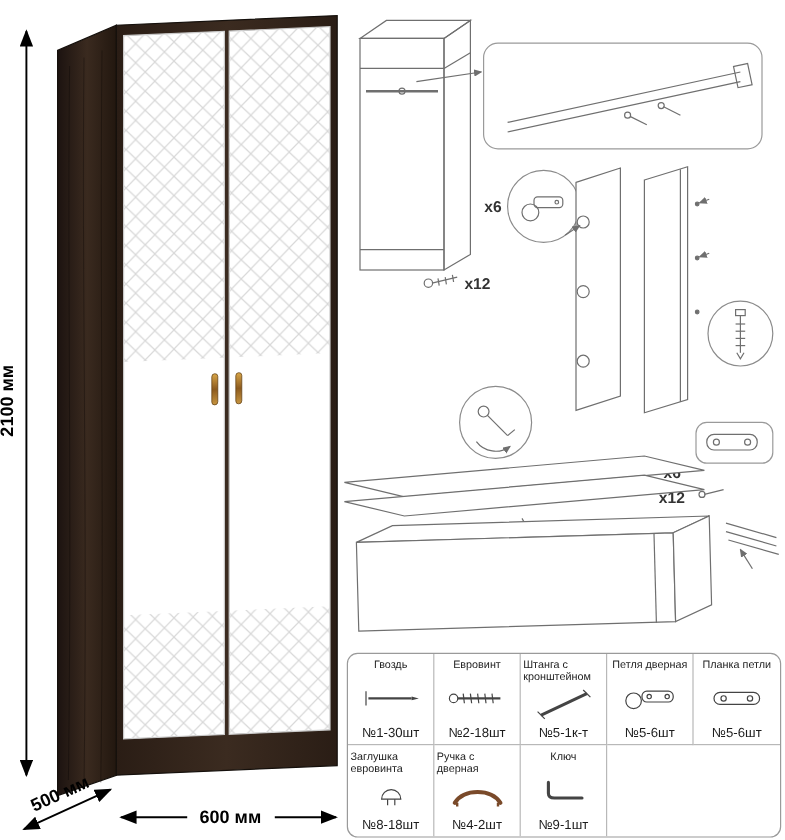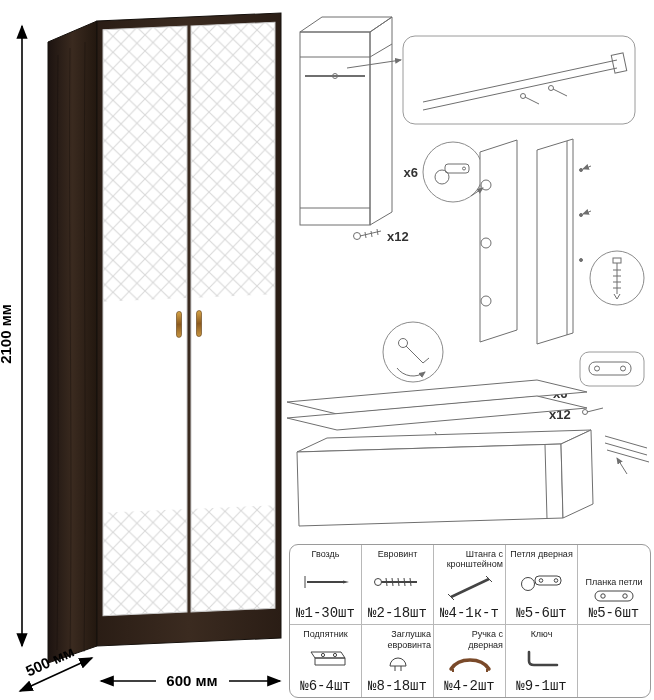--- a/index.html
+++ b/index.html
@@ -7,24 +7,24 @@
         font-family:"Liberation Sans", sans-serif;}
   svg text{font-family:"Liberation Sans", sans-serif;}
   #wardrobe-wrap{position:absolute;left:0;top:0;width:292px;height:700px;}
   #assembly-wrap{position:absolute;left:285px;top:0;width:369px;height:540px;}
   #parts-table{position:absolute;left:289px;top:544px;width:360px;height:152px;
       display:grid;grid-template-columns:repeat(5,1fr);grid-template-rows:1fr 1fr;
       border:1px solid #9a9a9a;border-radius:9px;background:#fff;overflow:hidden;}
   .cell{border-right:1px solid #b8b8b8;border-bottom:1px solid #b8b8b8;
       display:flex;flex-direction:column;align-items:center;justify-content:space-between;
       padding:4px 2px 3px 2px;min-width:0;}
-  .cell:nth-child(5n){border-right:none;margin-top:28px;}
+  .cell:nth-child(5n){border-right:none;}
   .cell:nth-child(n+6){border-bottom:none;}
-  .pname{font-size:9px;line-height:1.15;color:#1c1c1c;text-align:right;}
-  .pcount{font-size:14px;color:#1c1c1c;font-family:Liberation Mono, monospace;}
+  .pname{font-size:9px;line-height:1.15;color:#1c1c1c;text-align:left;}
+  .pcount{font-size:11px;color:#1c1c1c;}
   .picon{flex:1;display:flex;align-items:center;justify-content:center;}
 </style>
 </head>
 <body>
 
 <div id="page">
 
   <div id="wardrobe-wrap">
   <svg width="292" height="700" viewBox="0 0 292 700">
     <defs>
@@ -247,21 +247,21 @@
 
     <div class="cell">
       <div class="pname">Штанга с кронштейном</div>
       <div class="picon">
         <svg width="54" height="26" viewBox="0 0 54 26" stroke="#444" fill="none">
           <line x1="8" y1="22" x2="46" y2="4" stroke-width="2.5"></line>
           <line x1="5" y1="19" x2="11" y2="25"></line>
             <line x1="43" y1="1" x2="49" y2="7"></line>
         </svg>
       </div>
-      <div class="pcount">№4-1к-т</div>
+      <div class="pcount">№5-1к-т</div>
     </div>
 
     <div class="cell">
       <div class="pname">Петля дверная</div>
       <div class="picon">
         <svg width="54" height="24" viewBox="0 0 54 24" stroke="#444" fill="none">
           <circle cx="13" cy="14" r="6.5"></circle>
           <rect x="20" y="6" width="26" height="9" rx="4"></rect>
           <circle cx="41" cy="10.5" r="1.8"></circle>
             <circle cx="26" cy="10.5" r="1.8"></circle>
@@ -275,32 +275,20 @@
       <div class="picon">
         <svg width="54" height="18" viewBox="0 0 54 18" stroke="#444" fill="none">
           <rect x="8" y="4" width="38" height="10" rx="5"></rect>
           <circle cx="16" cy="9" r="2.2"></circle>
             <circle cx="38" cy="9" r="2.2"></circle>
         </svg>
       </div>
       <div class="pcount">№5-6шт</div>
     </div>
 
-    <div class="cell">
-      <div class="pname">Подпятник</div>
-      <div class="picon">
-        <svg width="54" height="22" viewBox="0 0 54 22" stroke="#444" fill="none">
-          <polygon points="12,4 42,4 46,10 16,10"></polygon>
-          <polygon points="16,10 46,10 46,17 16,17"></polygon>
-          <circle cx="24" cy="7" r="1.6"></circle>
-            <circle cx="36" cy="7" r="1.6"></circle>
-        </svg>
-      </div>
-      <div class="pcount">№6-4шт</div>
-    </div>
 
     <div class="cell">
       <div class="pname">Заглушка евровинта</div>
       <div class="picon">
         <svg width="54" height="20" viewBox="0 0 54 20" stroke="#444" fill="none">
           <path d="M19,12 A8,8 0 0 1 35,12 Z"></path>
           <line x1="24" y1="12" x2="24" y2="17"></line>
             <line x1="30" y1="12" x2="30" y2="17"></line>
         </svg>
       </div>

